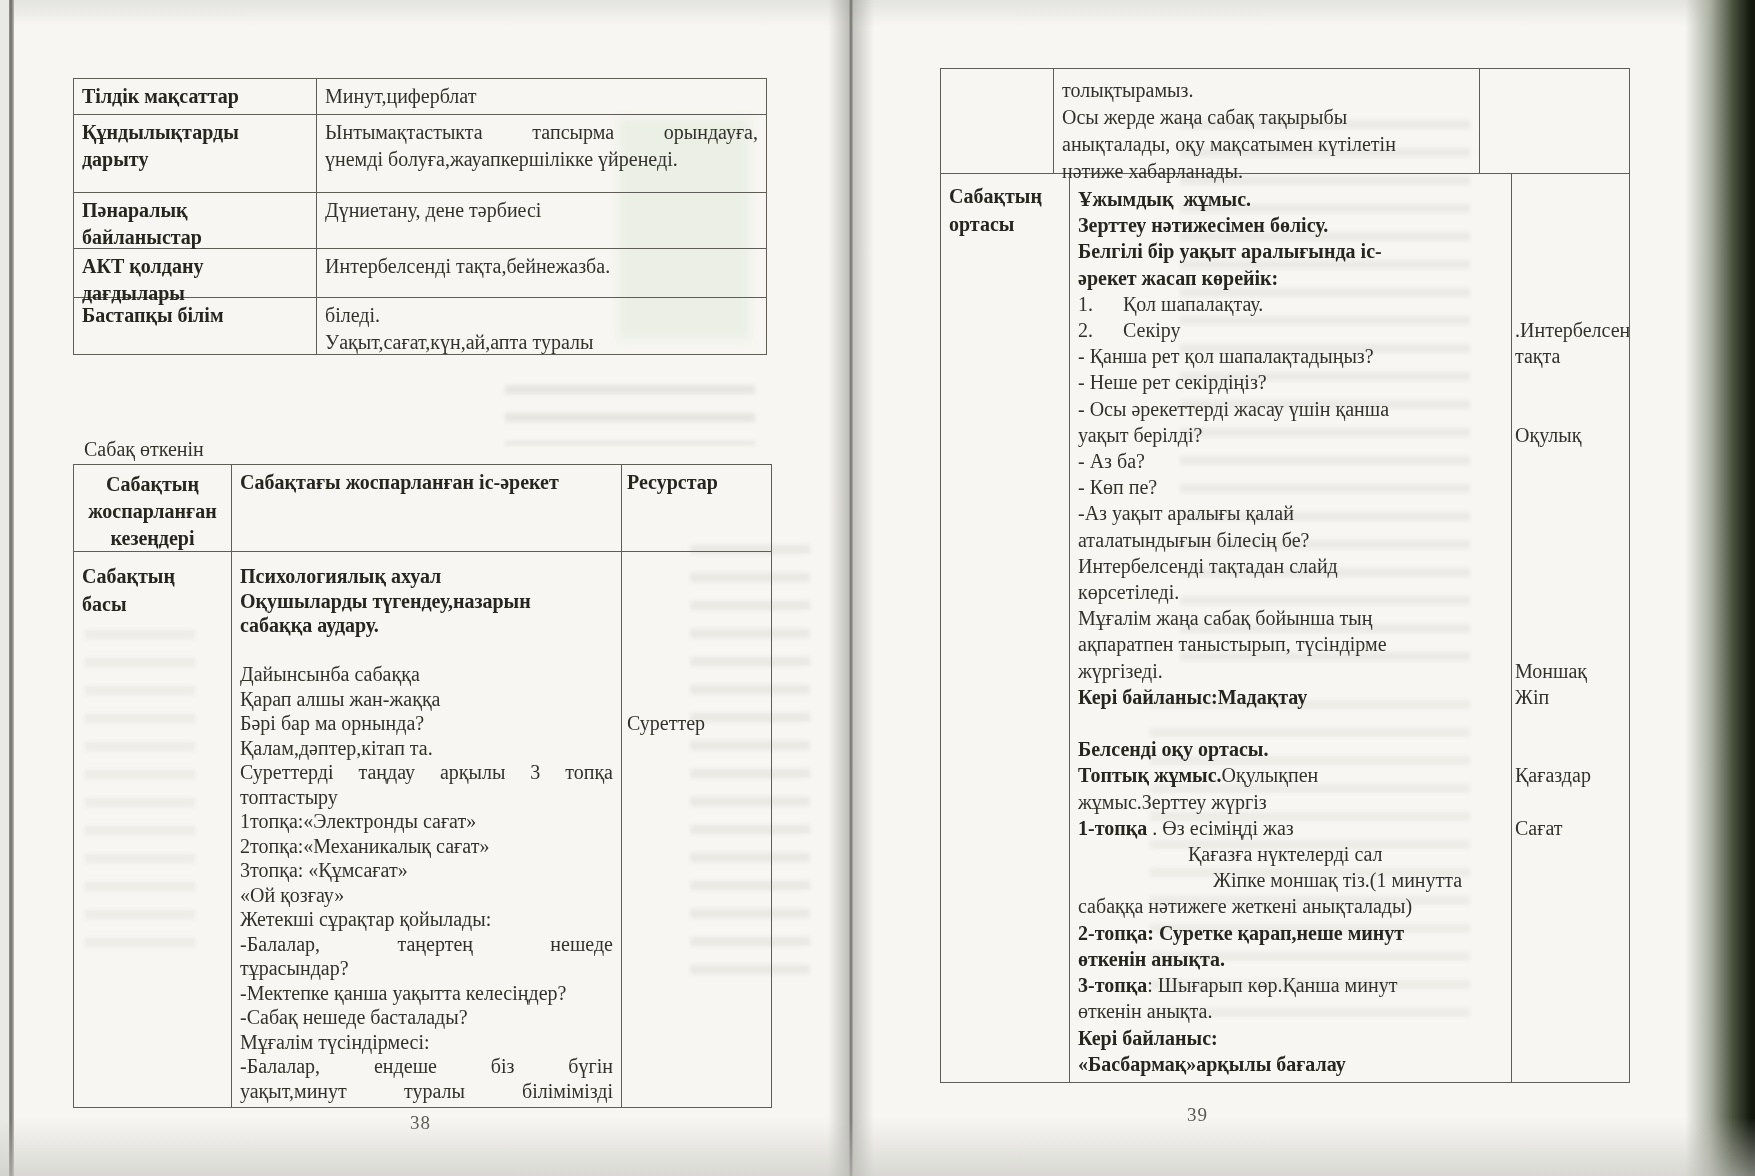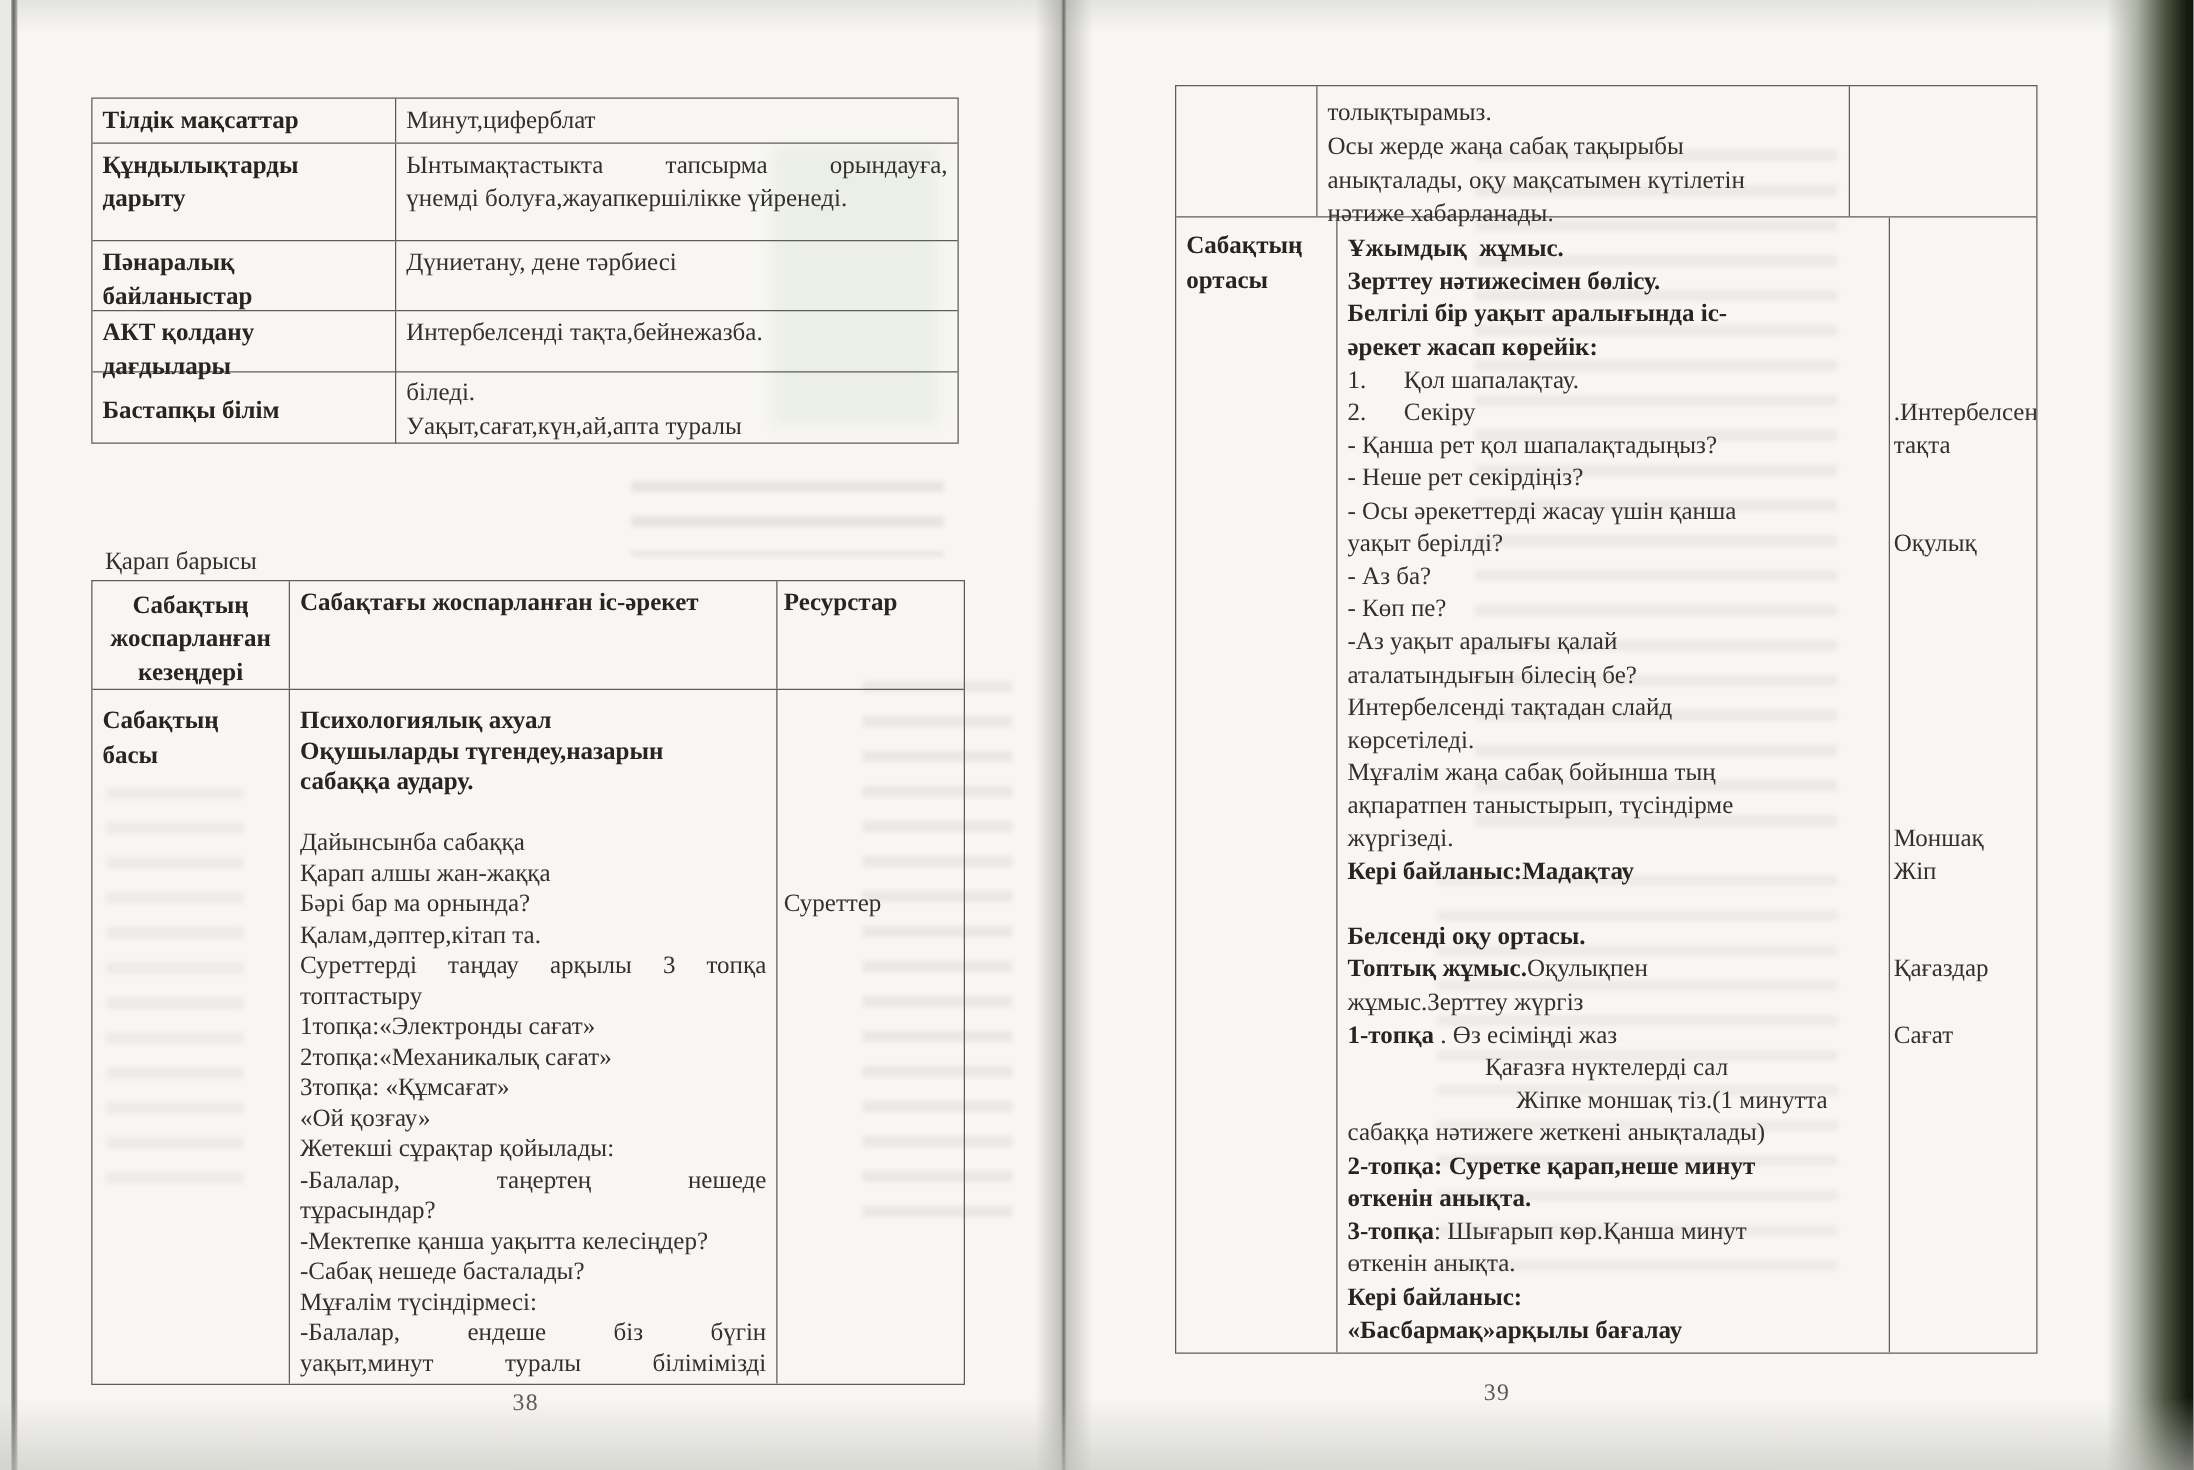--- a/index.html
+++ b/index.html
@@ -35,21 +35,21 @@
   .line.j{text-align:justify;text-align-last:justify;white-space:normal;}
   .b{font-weight:bold;color:#272520;}
   .caption{position:absolute;line-height:24px;}
   .pagenum{position:absolute;font-size:19px;color:#5a5853;letter-spacing:1px;}
   
   #t1{left:73px;top:78px;width:692px;--lh:27px;}
   #t1 .trow:nth-child(1){height:35px;}
   #t1 .trow:nth-child(2){height:77px;}
   #t1 .trow:nth-child(3){height:55px;}
   #t1 .trow:nth-child(4){height:48px;}
-  #t1 .trow:nth-child(5){height:56px;align-items:center;}
+  #t1 .trow:nth-child(5){height:56px;}
   #t1 .lab{width:242px;flex:none;}
   #t1 .val{flex:1;}
   
   #t2{left:73px;top:464px;width:697px;height:642px;}
   #t2 .head{height:86px;--lh:27px;}
   #t2 .head .tcell{padding-top:6px;}
   #t2 .body{height:555px;border-bottom:none;overflow:hidden;--lh:24.5px;}
   #t2 .c1{width:157px;flex:none;}
   #t2 .c2{width:390px;flex:none;}
   #t2 .c3{width:150px;flex:none;padding-left:5px;padding-right:2px;}
@@ -121,21 +121,21 @@
         <div class="tcell lab">
           <div class="line"><span class="b">Бастапқы білім</span></div>
         </div>
         <div class="tcell val vline">
           <div class="line"><span>біледі.</span></div>
           <div class="line"><span>Уақыт,сағат,күн,ай,апта туралы</span></div>
         </div>
       </div>
     </div>
 
-  <div class="caption" style="left:84px;top:437px;">Қарап барысы</div>
+  <div class="caption" style="left:84px;top:437px;">Сабақ өткенін</div>
 
   <div id="t2" class="tbl">
     <div class="trow head">
       <div class="tcell c1">
           <div class="line"><span>Сабақтың</span></div>
           <div class="line"><span>жоспарланған</span></div>
           <div class="line"><span>кезеңдері</span></div>
         </div>
       <div class="tcell c2 vline">Сабақтағы жоспарланған іс-әрекет</div>
       <div class="tcell c3 vline">Ресурстар</div>

